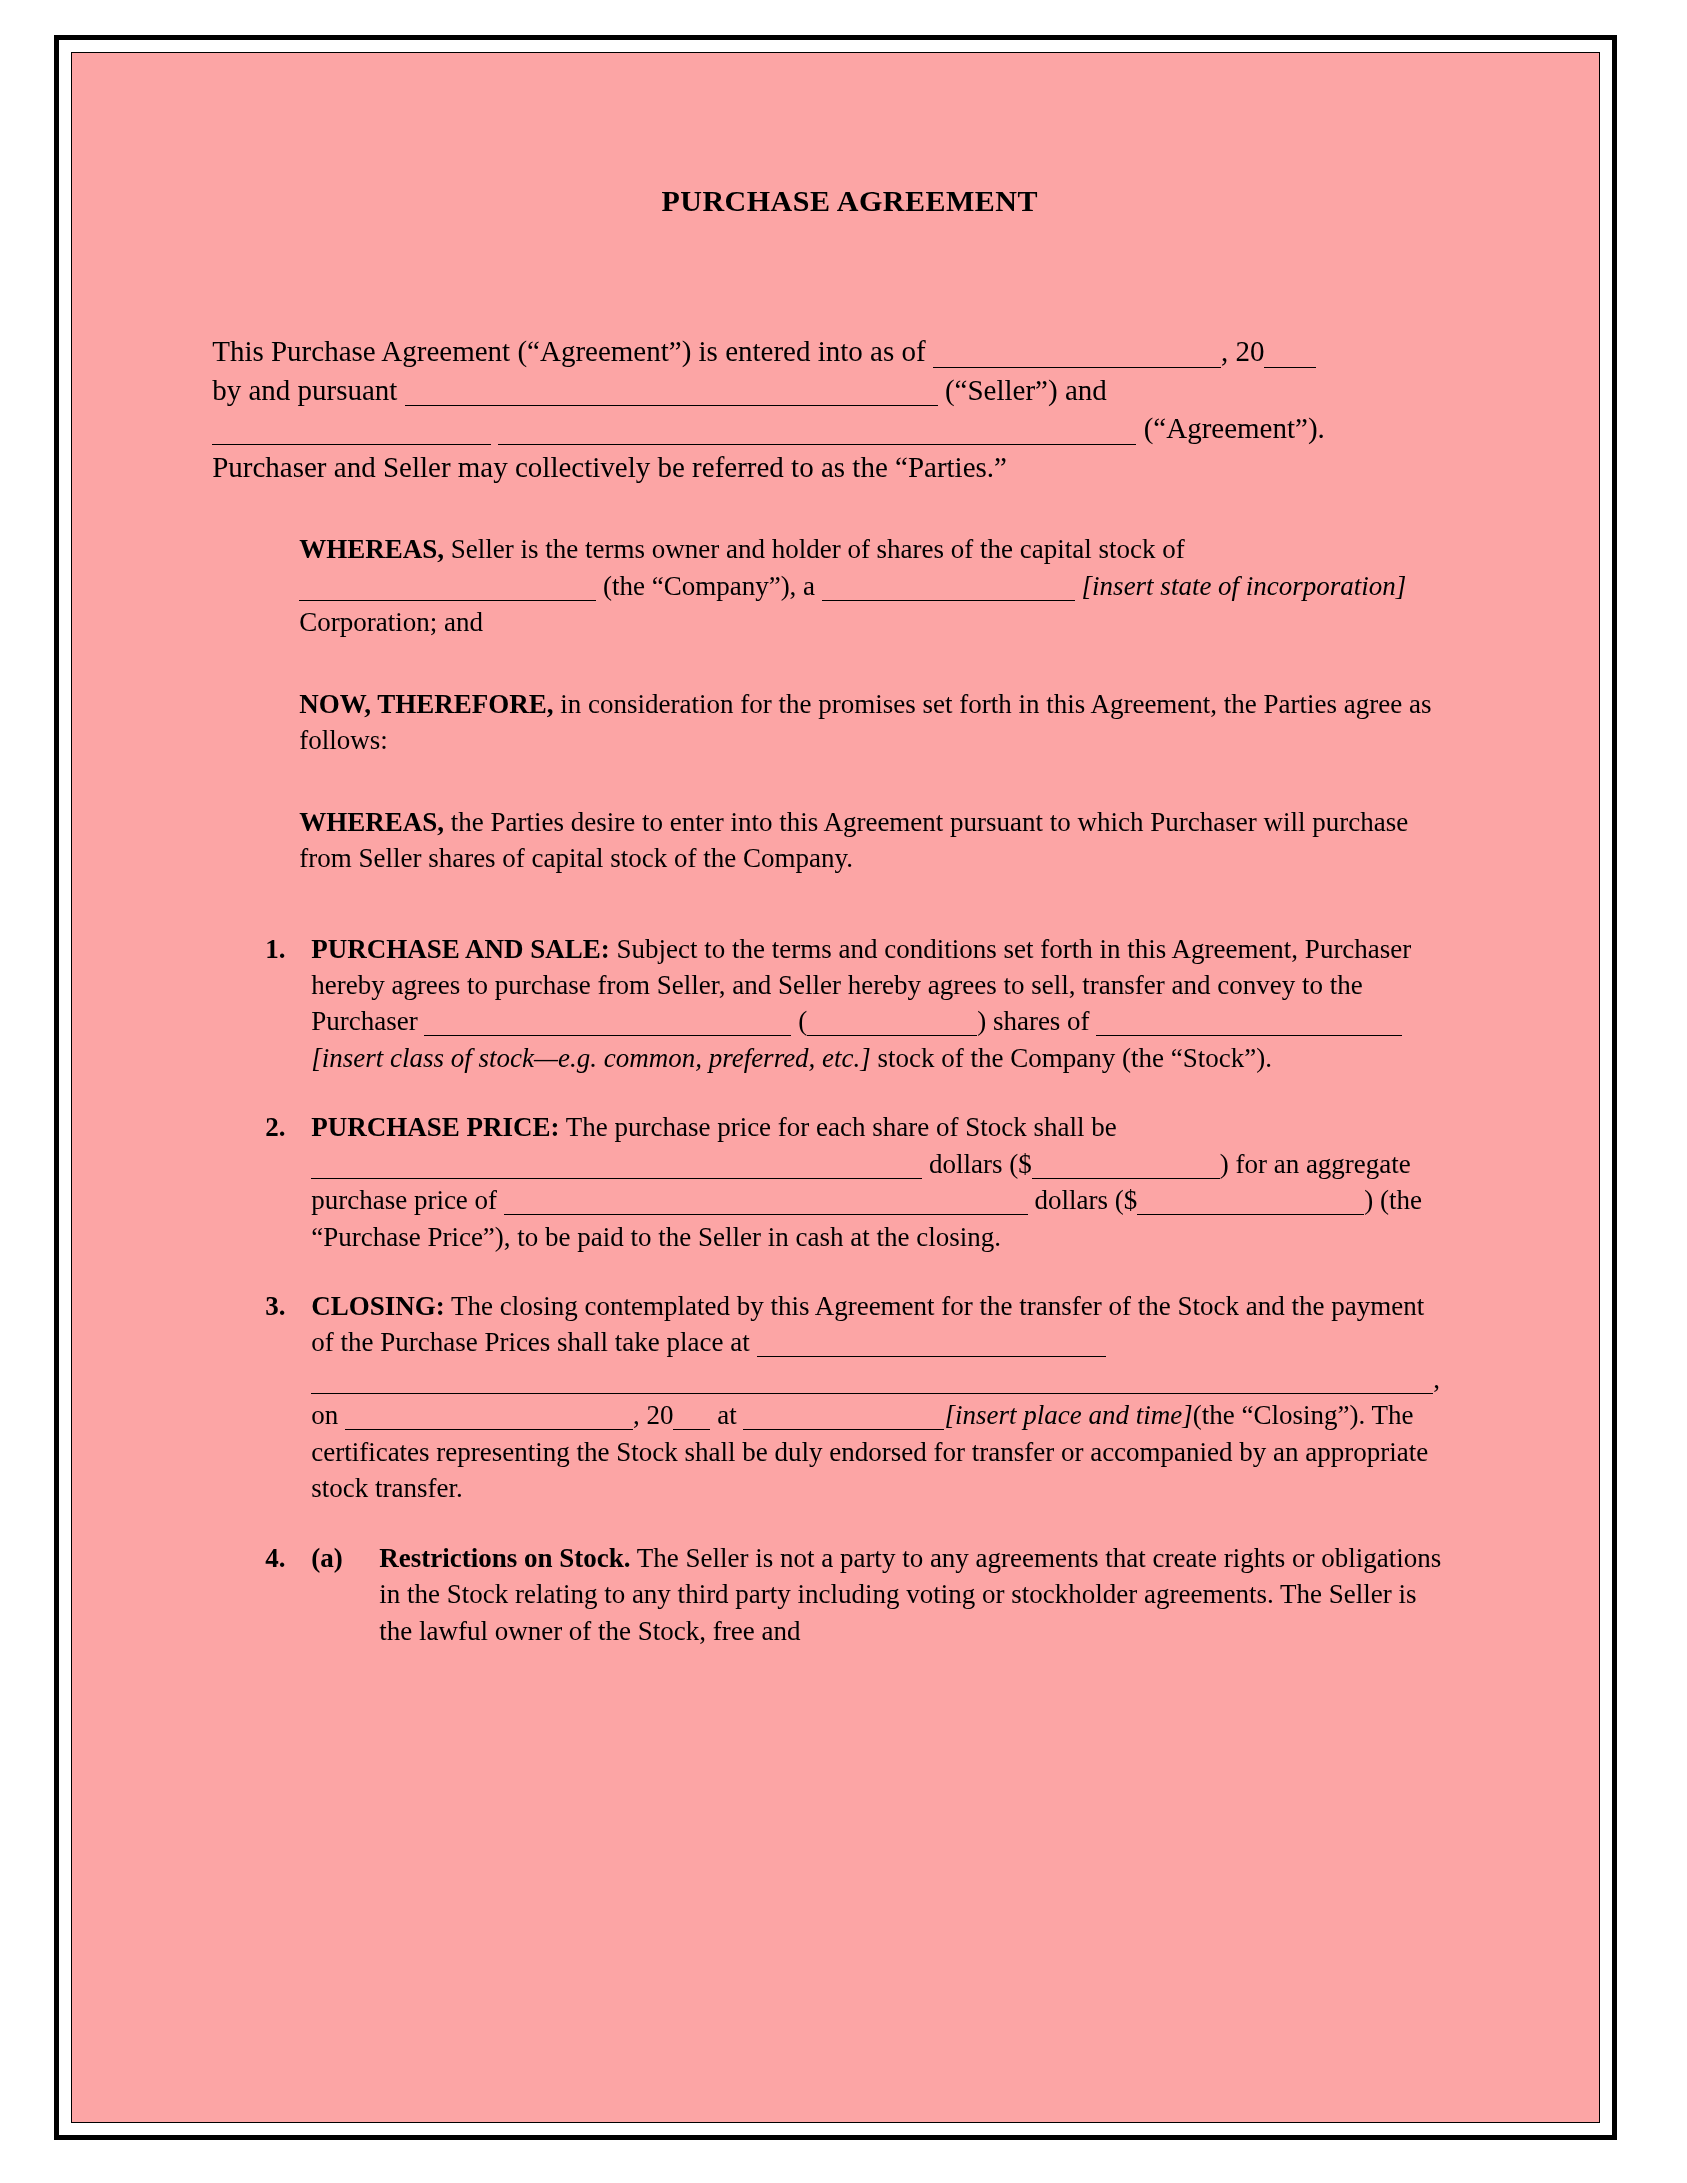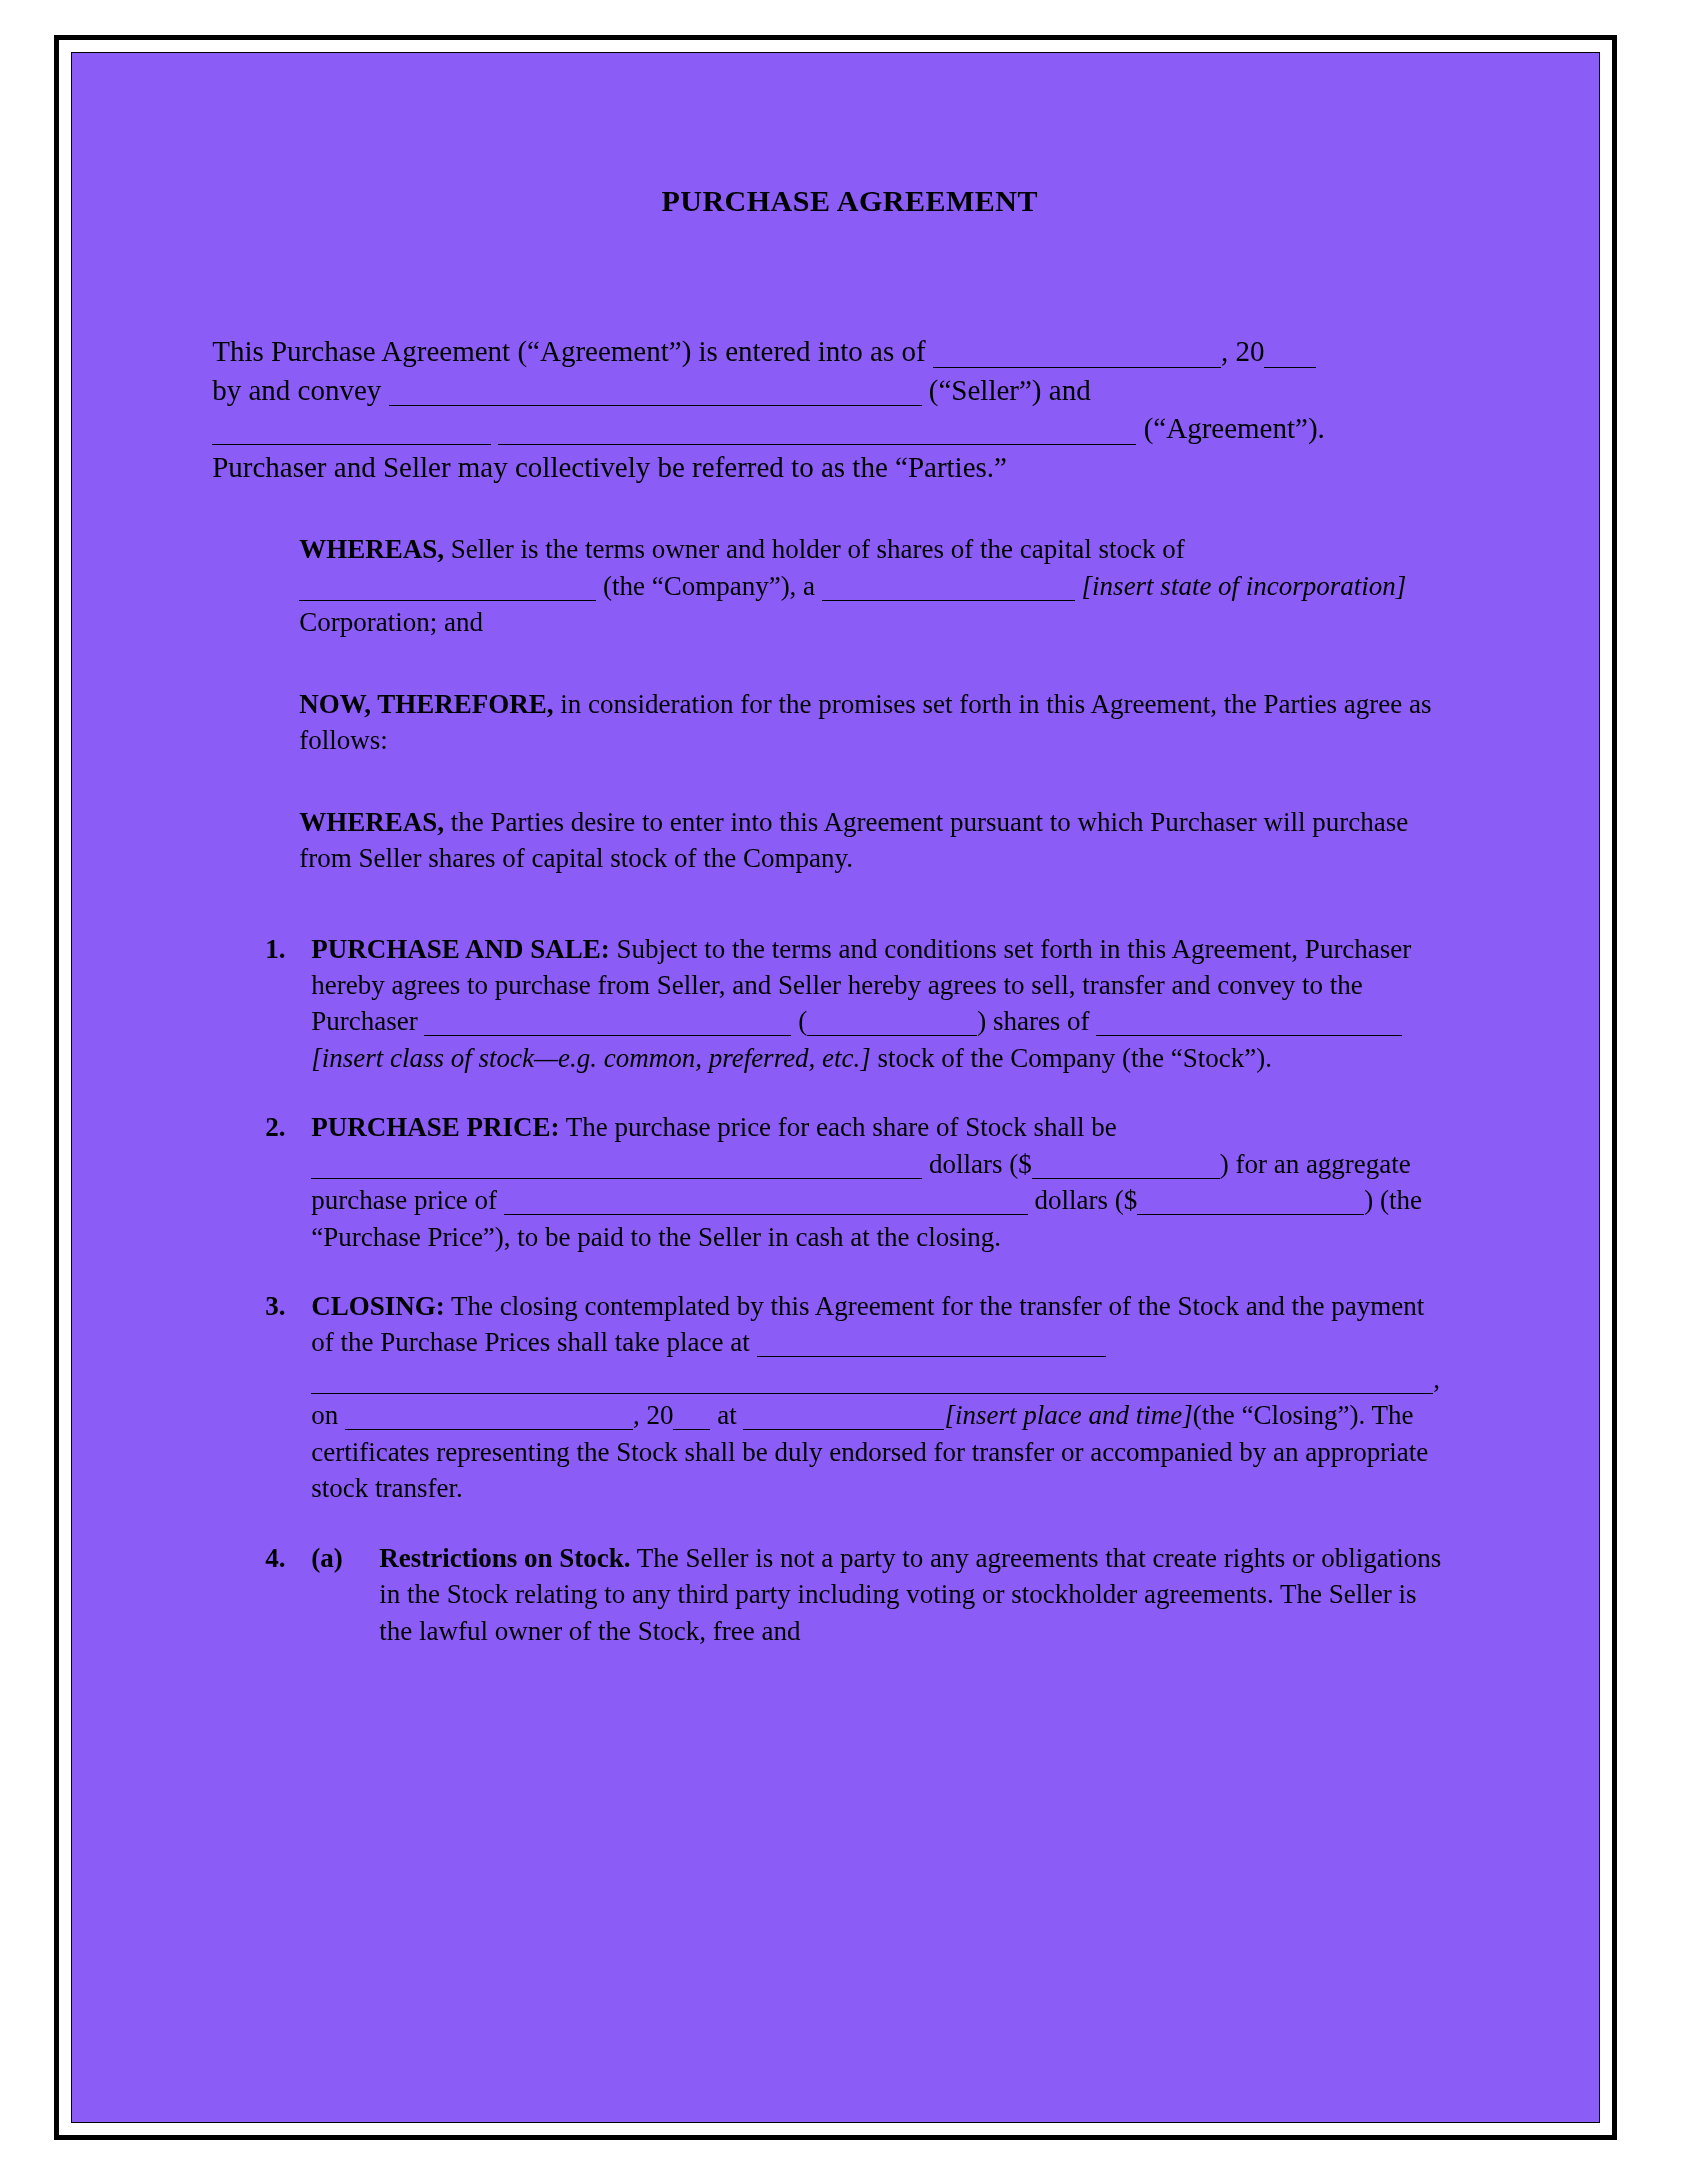--- a/index.html
+++ b/index.html
@@ -24,21 +24,21 @@
     background: #ffffff;
   }
   .page-inner {
     position: absolute;
     left: 12.2px;
     top: 12.2px;
     right: 12.2px;
     bottom: 12.2px;
     border: 1.7px solid #000000;
     box-sizing: border-box;
-    background: #8b5cf6;
+    background: #fca5a5;
     overflow: hidden;
     text-decoration: underline;
   }
   .content {
     position: absolute;
     left: 140px;
     top: 131px;
     width: 1249px;
   }
   .doc-title {
@@ -114,21 +114,21 @@
 <body>
 
 <div class="page-outer">
   <div class="page-inner">
     <div class="content">
 
       <h1 class="doc-title">PURCHASE AGREEMENT</h1>
 
       <div class="preamble">
         <span>This Purchase Agreement (“Agreement”) is entered into as of </span><span class="u" style="width:288px"></span><span>, 20</span><span class="u" style="width:52px"></span><br>
-        <span>by and convey </span><span class="u" style="width:533px"></span><span> (“Seller”) and </span><br>
+        <span>by and pursuant </span><span class="u" style="width:533px"></span><span> (“Seller”) and </span><br>
         <span class="u" style="width:279px"></span>&nbsp;<span class="u" style="width:638px"></span><span> (“Agreement”).</span><br>
         <span>Purchaser and Seller may collectively be referred to as the “Parties.”</span>
       </div>
 
       <div class="recital">
         <b>WHEREAS,</b><span> Seller is the terms owner and holder of shares of the capital stock of </span><span class="u" style="width:297px"></span><span> (the “Company”), a </span><span class="u" style="width:253px"></span><i> [insert state of incorporation]</i><span> Corporation; and</span>
       </div>
 
       <div class="recital">
         <b>NOW, THEREFORE,</b><span> in consideration for the promises set forth in this Agreement, the Parties agree as follows:</span>

